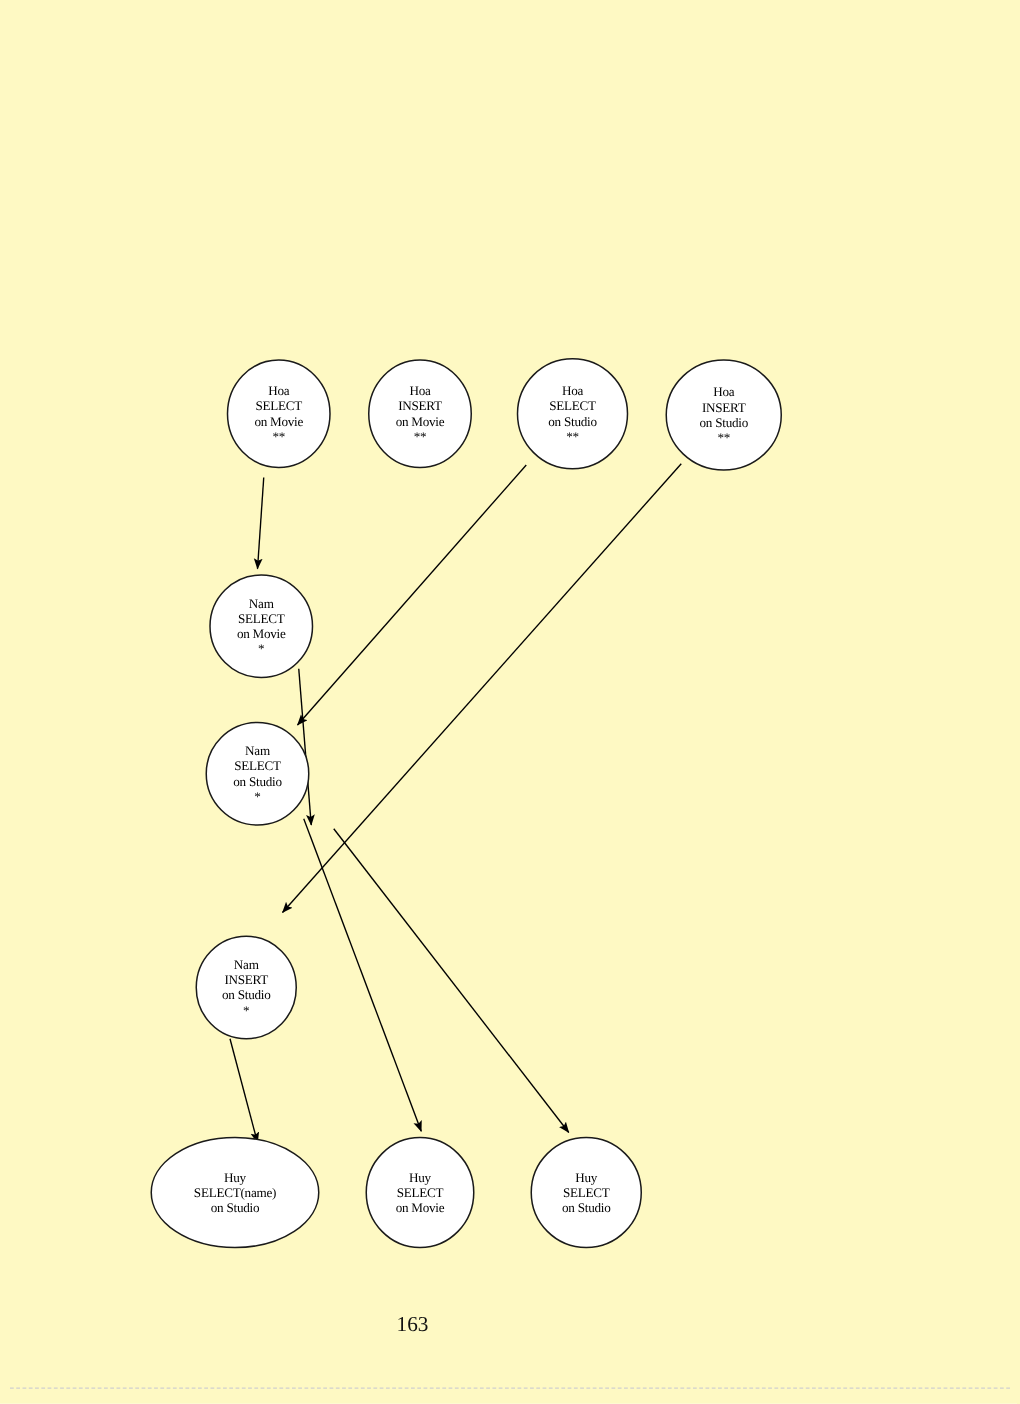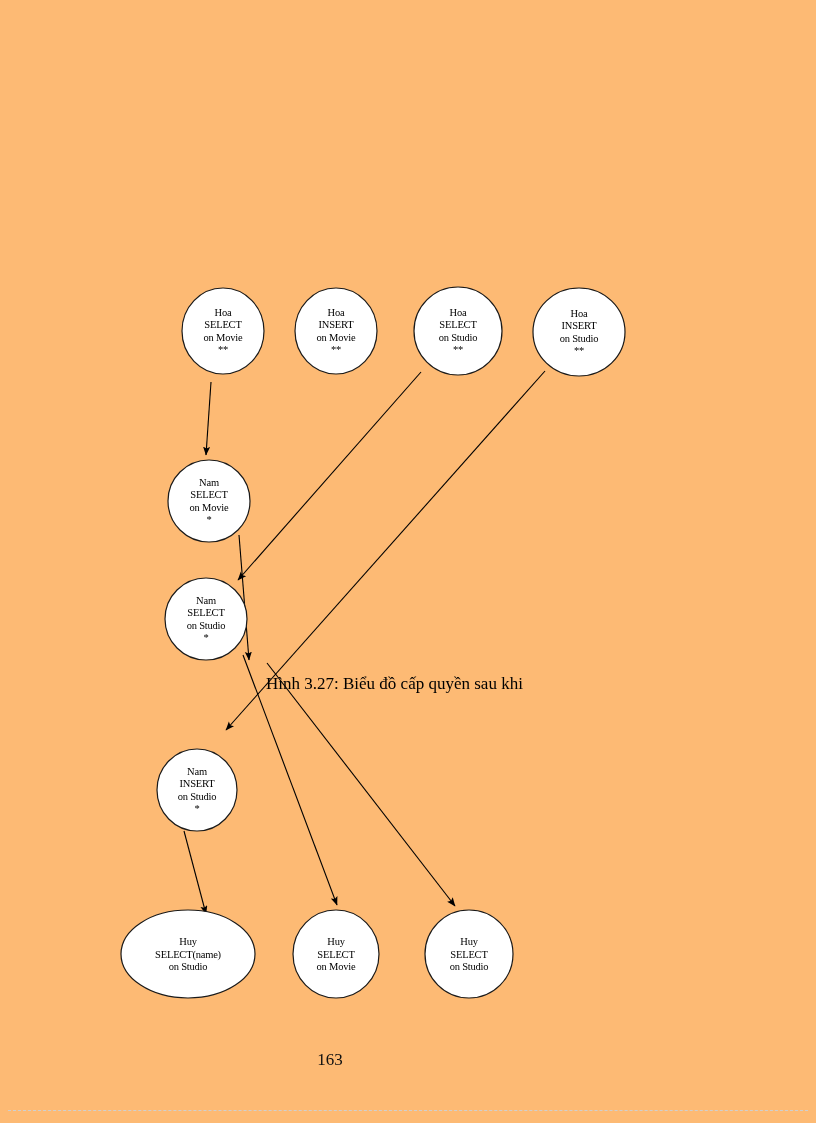--- a/index.html
+++ b/index.html
@@ -13,21 +13,21 @@
     position: relative;
     font-family: "Liberation Serif", "DejaVu Serif", serif;
     color: #000000;
     overflow: hidden;
   }
   #page {
     position: absolute;
     left: 0; top: 0;
     width: 816px;
     height: 1123px;
-    background: #fdba74;
+    background: #fef9c3;
   }
   #diagram-svg {
     position: absolute;
     left: 0; top: 0;
     width: 816px;
     height: 1123px;
   }
   .node-label {
     font-family: "Liberation Serif", "DejaVu Serif", serif;
     font-size: 10.5px;
@@ -153,19 +153,18 @@
         </g>
         <g>
           <ellipse cx="469" cy="954" rx="44" ry="44" fill="#ffffff" stroke="#1a1a1a" stroke-width="1.2"></ellipse>
           <text x="469" y="945.3" text-anchor="middle" class="node-label">Huy</text>
           <text x="469" y="957.5" text-anchor="middle" class="node-label">SELECT</text>
           <text x="469" y="969.6999999999999" text-anchor="middle" class="node-label">on Studio</text>
         </g>
       </g>
   </svg>
 
-  <div class="caption-text" id="caption-line-1">Hình 3.27: Biểu đồ cấp quyền sau khi</div>
 
 
   <div id="page-number">163</div>
 
   <div id="footer-rule"></div>
 </div>
 
 </body></html>

